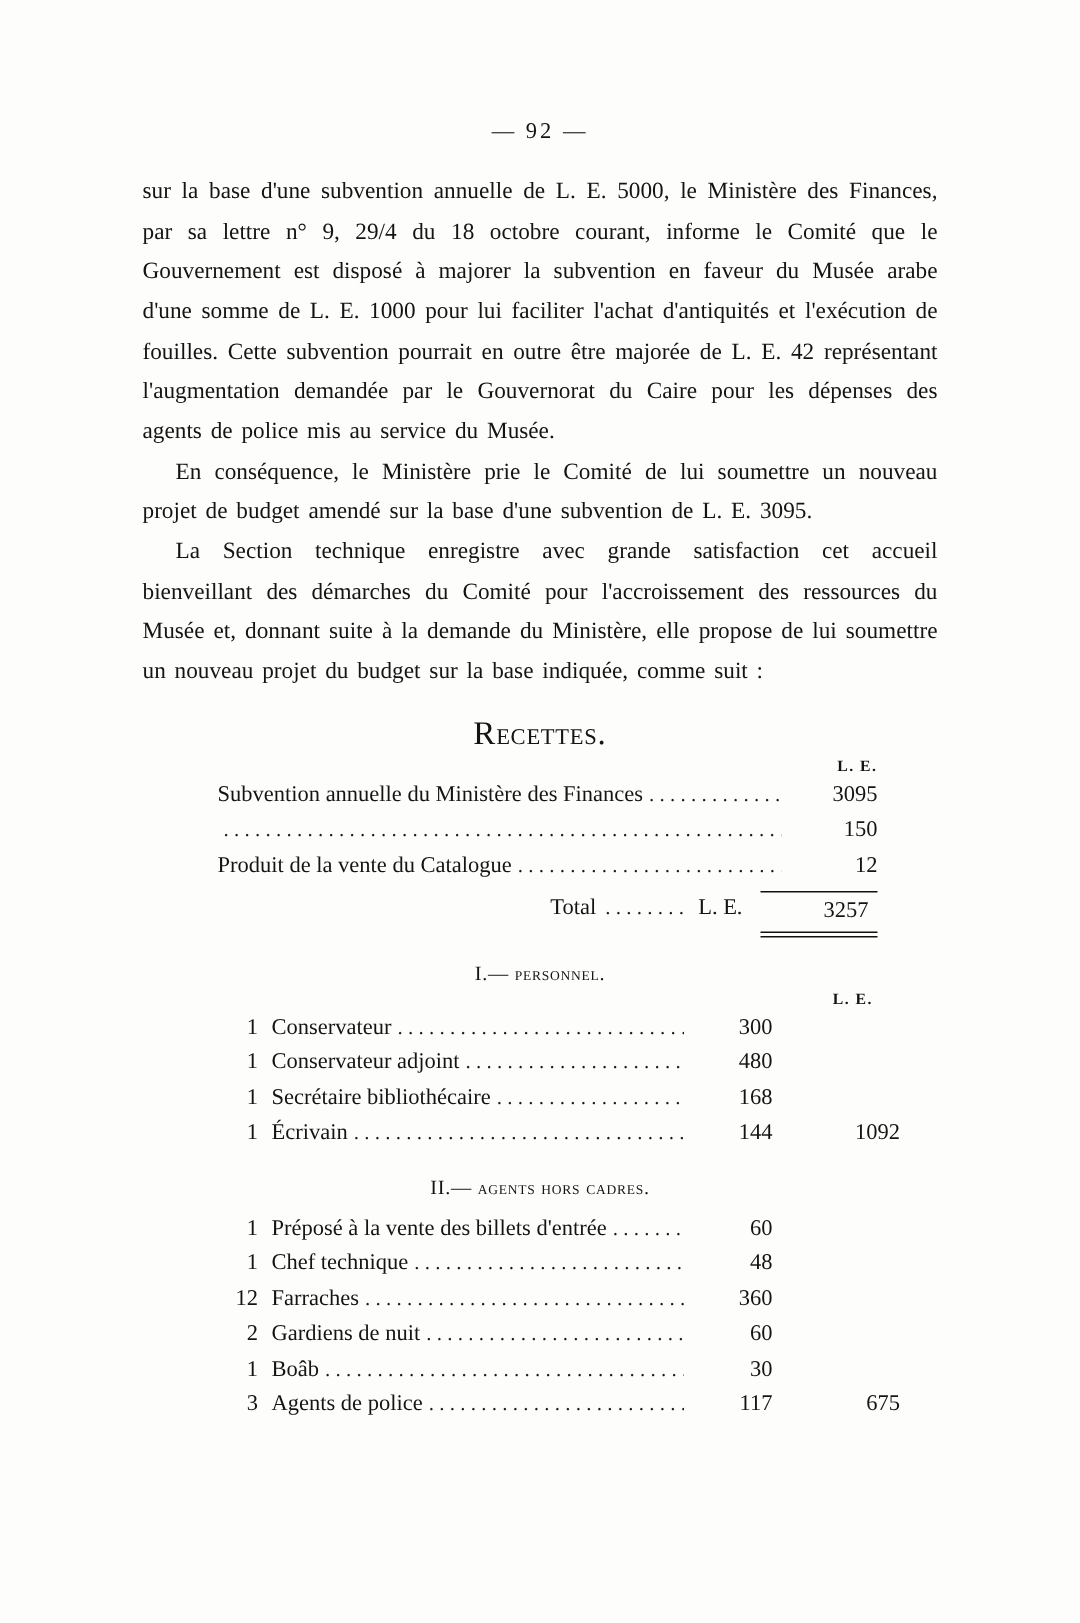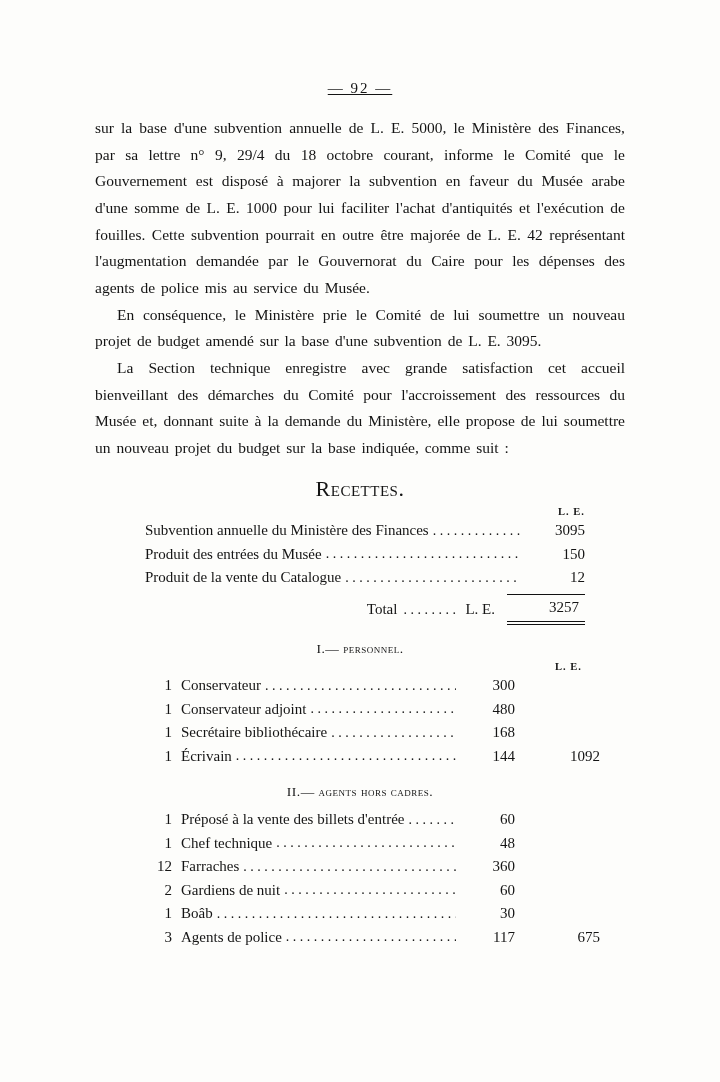--- a/index.html
+++ b/index.html
@@ -1,32 +1,32 @@
 <!DOCTYPE html>
 <html><head>
 <meta charset="utf-8">
 <style>
   * { margin:0; padding:0; box-sizing:border-box; }
   html,body { width:720px; height:1082px; background:#fdfdfb; overflow:hidden; }
   body { font-family:"Liberation Serif","DejaVu Serif",serif; color:#141414; }
   .sheet { padding:80px 95px 0 95px; }
-  .pagenum { text-align:center; font-size:15px; letter-spacing:2px; margin-bottom:18px;text-decoration:underline; }
+  .pagenum { text-align:center; font-size:15px; letter-spacing:2px; margin-bottom:18px; }
   .para { font-size:15.5px; line-height:1.72; text-align:justify; word-spacing:2px; }
   .indent { text-indent:22px; }
 
   .sec-title { text-align:center; font-variant:small-caps; font-size:22px; letter-spacing:0.5px; margin-top:14px; }
   .sub-title { text-align:center; font-variant:small-caps; font-size:13.5px; letter-spacing:0.5px; margin-top:16px; }
 
   .rec-table { margin:1px 0 0 50px; width:440px; font-size:15px; }
   .dep-table { margin:1px 0 0 55px; width:450px; font-size:15px; }
 
   .cur { text-align:right; font-size:10.5px; font-weight:bold; letter-spacing:1px; line-height:14px; margin-top:3px; }
   .cur-d { padding-right:18px; }
 
-  .row { display:flex; align-items:center; line-height:22.5px; }
+  .row { display:flex; align-items:flex-start; line-height:22.5px; }
   .lbl { white-space:nowrap; }
   .dots { flex:1; overflow:hidden; white-space:nowrap; margin:0 4px; }
   .dots::after, .dots-fixed::after, .rep-dots::after {
     content:"........................................................................";
     letter-spacing:3.5px; font-size:14px; color:#1a1a1a;
   }
   .dots-fixed { display:inline-block; overflow:hidden; white-space:nowrap; width:56px; margin:0 6px; }
   .rep-dots { display:inline-block; overflow:hidden; white-space:nowrap; width:78px; margin:0 6px; }
 
   .amt-r { width:60px; text-align:right; }
@@ -55,21 +55,20 @@
 
   <div class="rec-table">
     <div class="cur">L. E.</div>
 
     <div class="row">
       <span class="lbl">Subvention annuelle du Ministère des Finances</span>
       <span class="dots"></span>
       <span class="amt-r">3095</span>
     </div>
     <div class="row">
-      <span class="lbl">Produit des entrées du Musée</span>
       <span class="dots"></span>
       <span class="amt-r">150</span>
     </div>
     <div class="row">
       <span class="lbl">Produit de la vente du Catalogue</span>
       <span class="dots"></span>
       <span class="amt-r">12</span>
     </div>
 
     <div class="row total-row">

